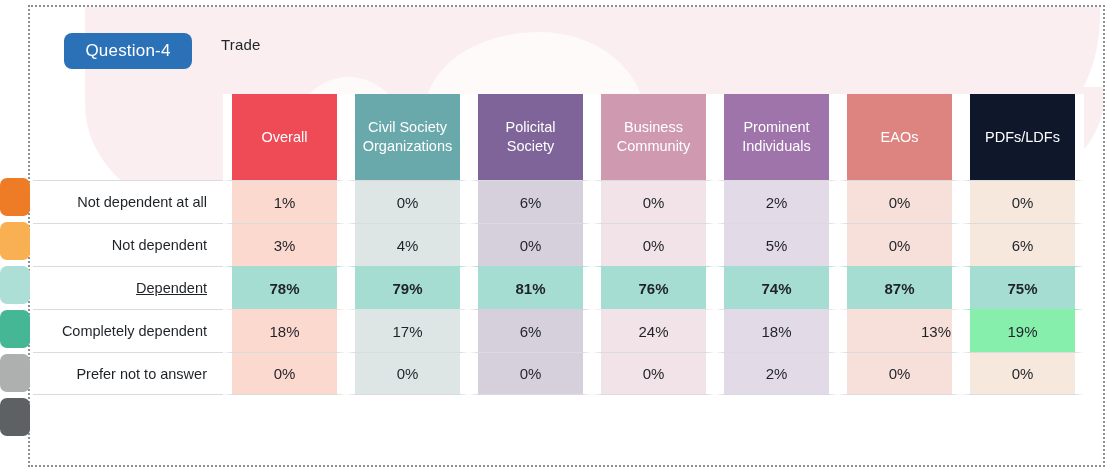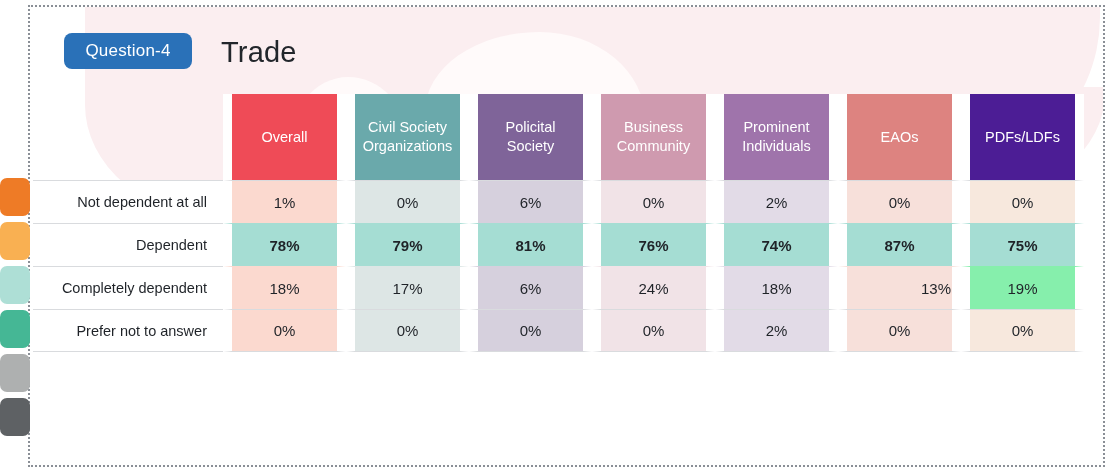--- a/index.html
+++ b/index.html
@@ -93,21 +93,21 @@
     color: #ffffff;
     font-size: 17px;
     display: flex;
     align-items: center;
     justify-content: center;
     letter-spacing: .2px;
   }
   .q-title {
     position: absolute;
     left: 221px; top: 36px;
-    font-size: 29px;
+    font-size: 15px;
     color: #22262b;
     letter-spacing: .2px;
   }
 
   
   .table-wrap {
     position: absolute;
     left: 33px; top: 94px;
     width: 1051px;
   }
@@ -162,21 +162,21 @@
     border-left: 9px solid #ffffff;
     border-right: 9px solid #ffffff;
     background-clip: padding-box;
   }
   tbody tr:last-child td.cell { border-bottom: 1px solid #d9dbde; }
 
   tbody tr.highlight td.cell {
     font-weight: bold;
     border-top-color: transparent;
   }
-  tbody tr.highlight td.rowlabel { font-weight: normal; }
+  tbody tr.highlight td.rowlabel { font-weight: normal; text-decoration: underline; }
   tbody tr.after-highlight td.cell { border-top-color: transparent; }
 </style>
 </head>
 <body>
 
 <div id="root">
 
   <div class="watermark-wrap">
     <div class="wm wm-a"></div>
     <div class="wm wm-b"></div>
@@ -216,34 +216,44 @@
       </colgroup>
       <thead>
         <tr>
           <th class="corner"></th>
         <th class="colhead" style="background: rgb(239, 75, 87);"><span>Overall</span></th>
             <th class="colhead" style="background: rgb(106, 169, 171);"><span>Civil Society Organizations</span></th>
             <th class="colhead" style="background: rgb(127, 100, 153);"><span>Policital Society</span></th>
             <th class="colhead" style="background: rgb(207, 154, 175);"><span>Business Community</span></th>
             <th class="colhead" style="background: rgb(159, 116, 171);"><span>Prominent Individuals</span></th>
             <th class="colhead" style="background: rgb(221, 131, 128);"><span>EAOs</span></th>
-            <th class="colhead" style="background: #4c1d95; margin-top: 41px;"><span>PDFs/LDFs</span></th>
+            <th class="colhead" style="background: #0f172a; margin-top: 41px;"><span>PDFs/LDFs</span></th>
           </tr>
       </thead>
       <tbody>
           <tr>
             <td class="rowlabel">Not dependent at all</td>
             <td class="cell" style="background: rgb(251, 217, 207);">1%</td>
             <td class="cell" style="background: rgb(221, 230, 229);">0%</td>
             <td class="cell" style="background: rgb(214, 208, 221);">6%</td>
             <td class="cell" style="background: rgb(241, 227, 231);">0%</td>
             <td class="cell" style="background: rgb(226, 219, 231);">2%</td>
             <td class="cell" style="background: rgb(247, 224, 218);">0%</td>
             <td class="cell" style="background: rgb(247, 232, 221);">0%</td>
           </tr>
+          <tr>
+            <td class="rowlabel">Not dependent</td>
+            <td class="cell" style="background: rgb(251, 217, 207);">3%</td>
+            <td class="cell" style="background: rgb(221, 230, 229);">4%</td>
+            <td class="cell" style="background: rgb(214, 208, 221);">0%</td>
+            <td class="cell" style="background: rgb(241, 227, 231);">0%</td>
+            <td class="cell" style="background: rgb(226, 219, 231);">5%</td>
+            <td class="cell" style="background: rgb(247, 224, 218);">0%</td>
+            <td class="cell" style="background: rgb(247, 232, 221);">6%</td>
+          </tr>
           <tr class="highlight">
             <td class="rowlabel">Dependent</td>
             <td class="cell" style="background: rgb(165, 221, 211);">78%</td>
             <td class="cell" style="background: rgb(165, 221, 211);">79%</td>
             <td class="cell" style="background: rgb(165, 221, 211);">81%</td>
             <td class="cell" style="background: rgb(165, 221, 211);">76%</td>
             <td class="cell" style="background: rgb(165, 221, 211);">74%</td>
             <td class="cell" style="background: rgb(165, 221, 211);">87%</td>
             <td class="cell" style="background: rgb(165, 221, 211); margin-top: 10px;">75%</td>
           </tr>

